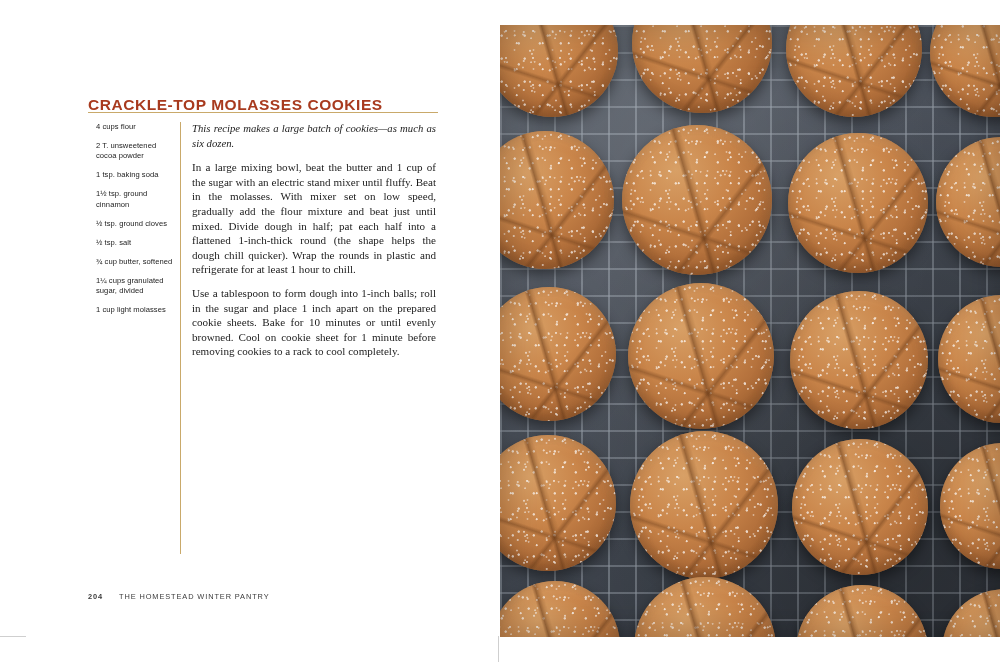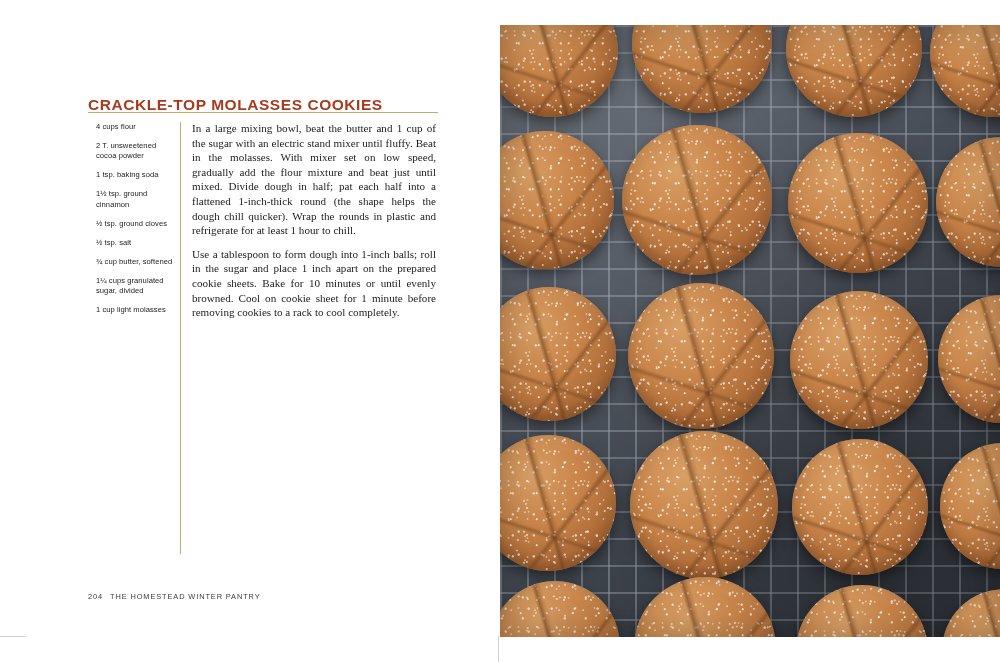--- a/index.html
+++ b/index.html
@@ -111,22 +111,22 @@
   .folio {
     position: absolute;
     left: 88px;
     top: 592px;
     font-family: "Liberation Sans", sans-serif;
     font-size: 7.4px;
     letter-spacing: 0.9px;
     color: #3a3a3a;
   }
   .folio .num {
-    font-weight: normal;
-    margin-right: 7px;
+    font-weight: bold;
+    margin-right: 16px;
   }
   .folio .run {
     text-transform: uppercase;
   }
 
   
   .right-page {
     position: absolute;
     left: 500px;
     top: 0;
@@ -244,20 +244,21 @@
       <div class="ingredient">½ tsp. ground cloves</div>
       <div class="ingredient">½ tsp. salt</div>
       <div class="ingredient">¾ cup butter, softened</div>
       <div class="ingredient">1¼ cups granulated sugar, divided</div>
       <div class="ingredient">1 cup light molasses</div>
     </div>
 
     <div class="col-divider"></div>
 
     <div class="method">
+      <p class="intro">This recipe makes a large batch of cookies—as much as six dozen.</p>
       <p>In a large mixing bowl, beat the butter and 1 cup of the sugar with an electric stand mixer until fluffy. Beat in the molasses. With mixer set on low speed, gradually add the flour mixture and beat just until mixed. Divide dough in half; pat each half into a flattened 1-inch-thick round (the shape helps the dough chill quicker). Wrap the rounds in plastic and refrigerate for at least 1 hour to chill.</p>
       <p>Use a tablespoon to form dough into 1-inch balls; roll in the sugar and place 1 inch apart on the prepared cookie sheets. Bake for 10 minutes or until evenly browned. Cool on cookie sheet for 1 minute before removing cookies to a rack to cool completely.</p>
     </div>
 
     <div class="folio">
       <span class="num">204</span><span class="run">THE HOMESTEAD WINTER PANTRY</span>
     </div>
   </div>
 
   <div class="right-page">

